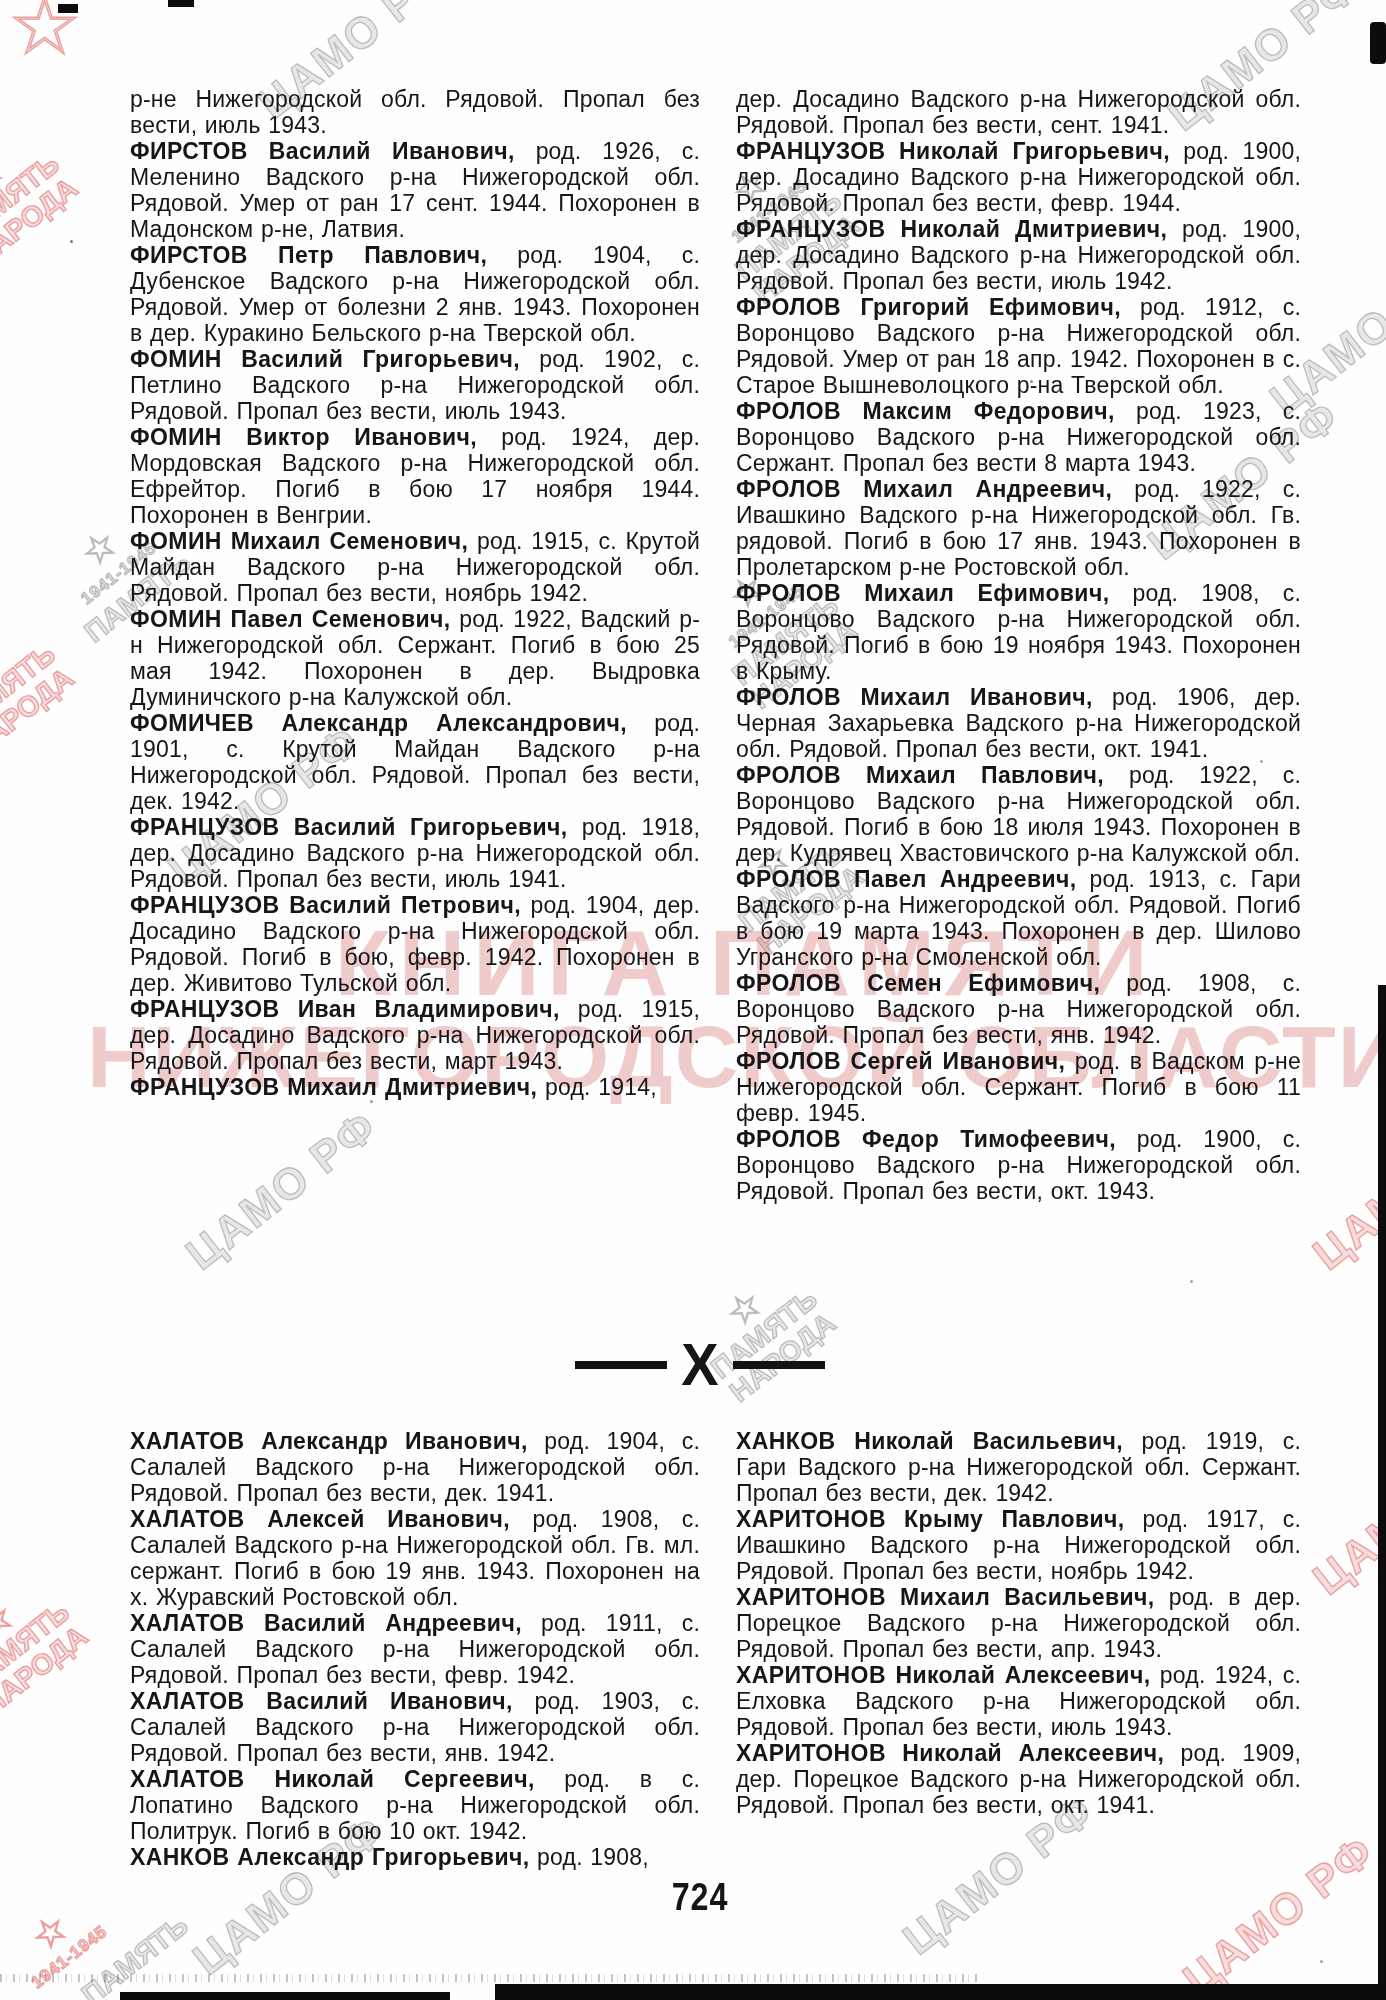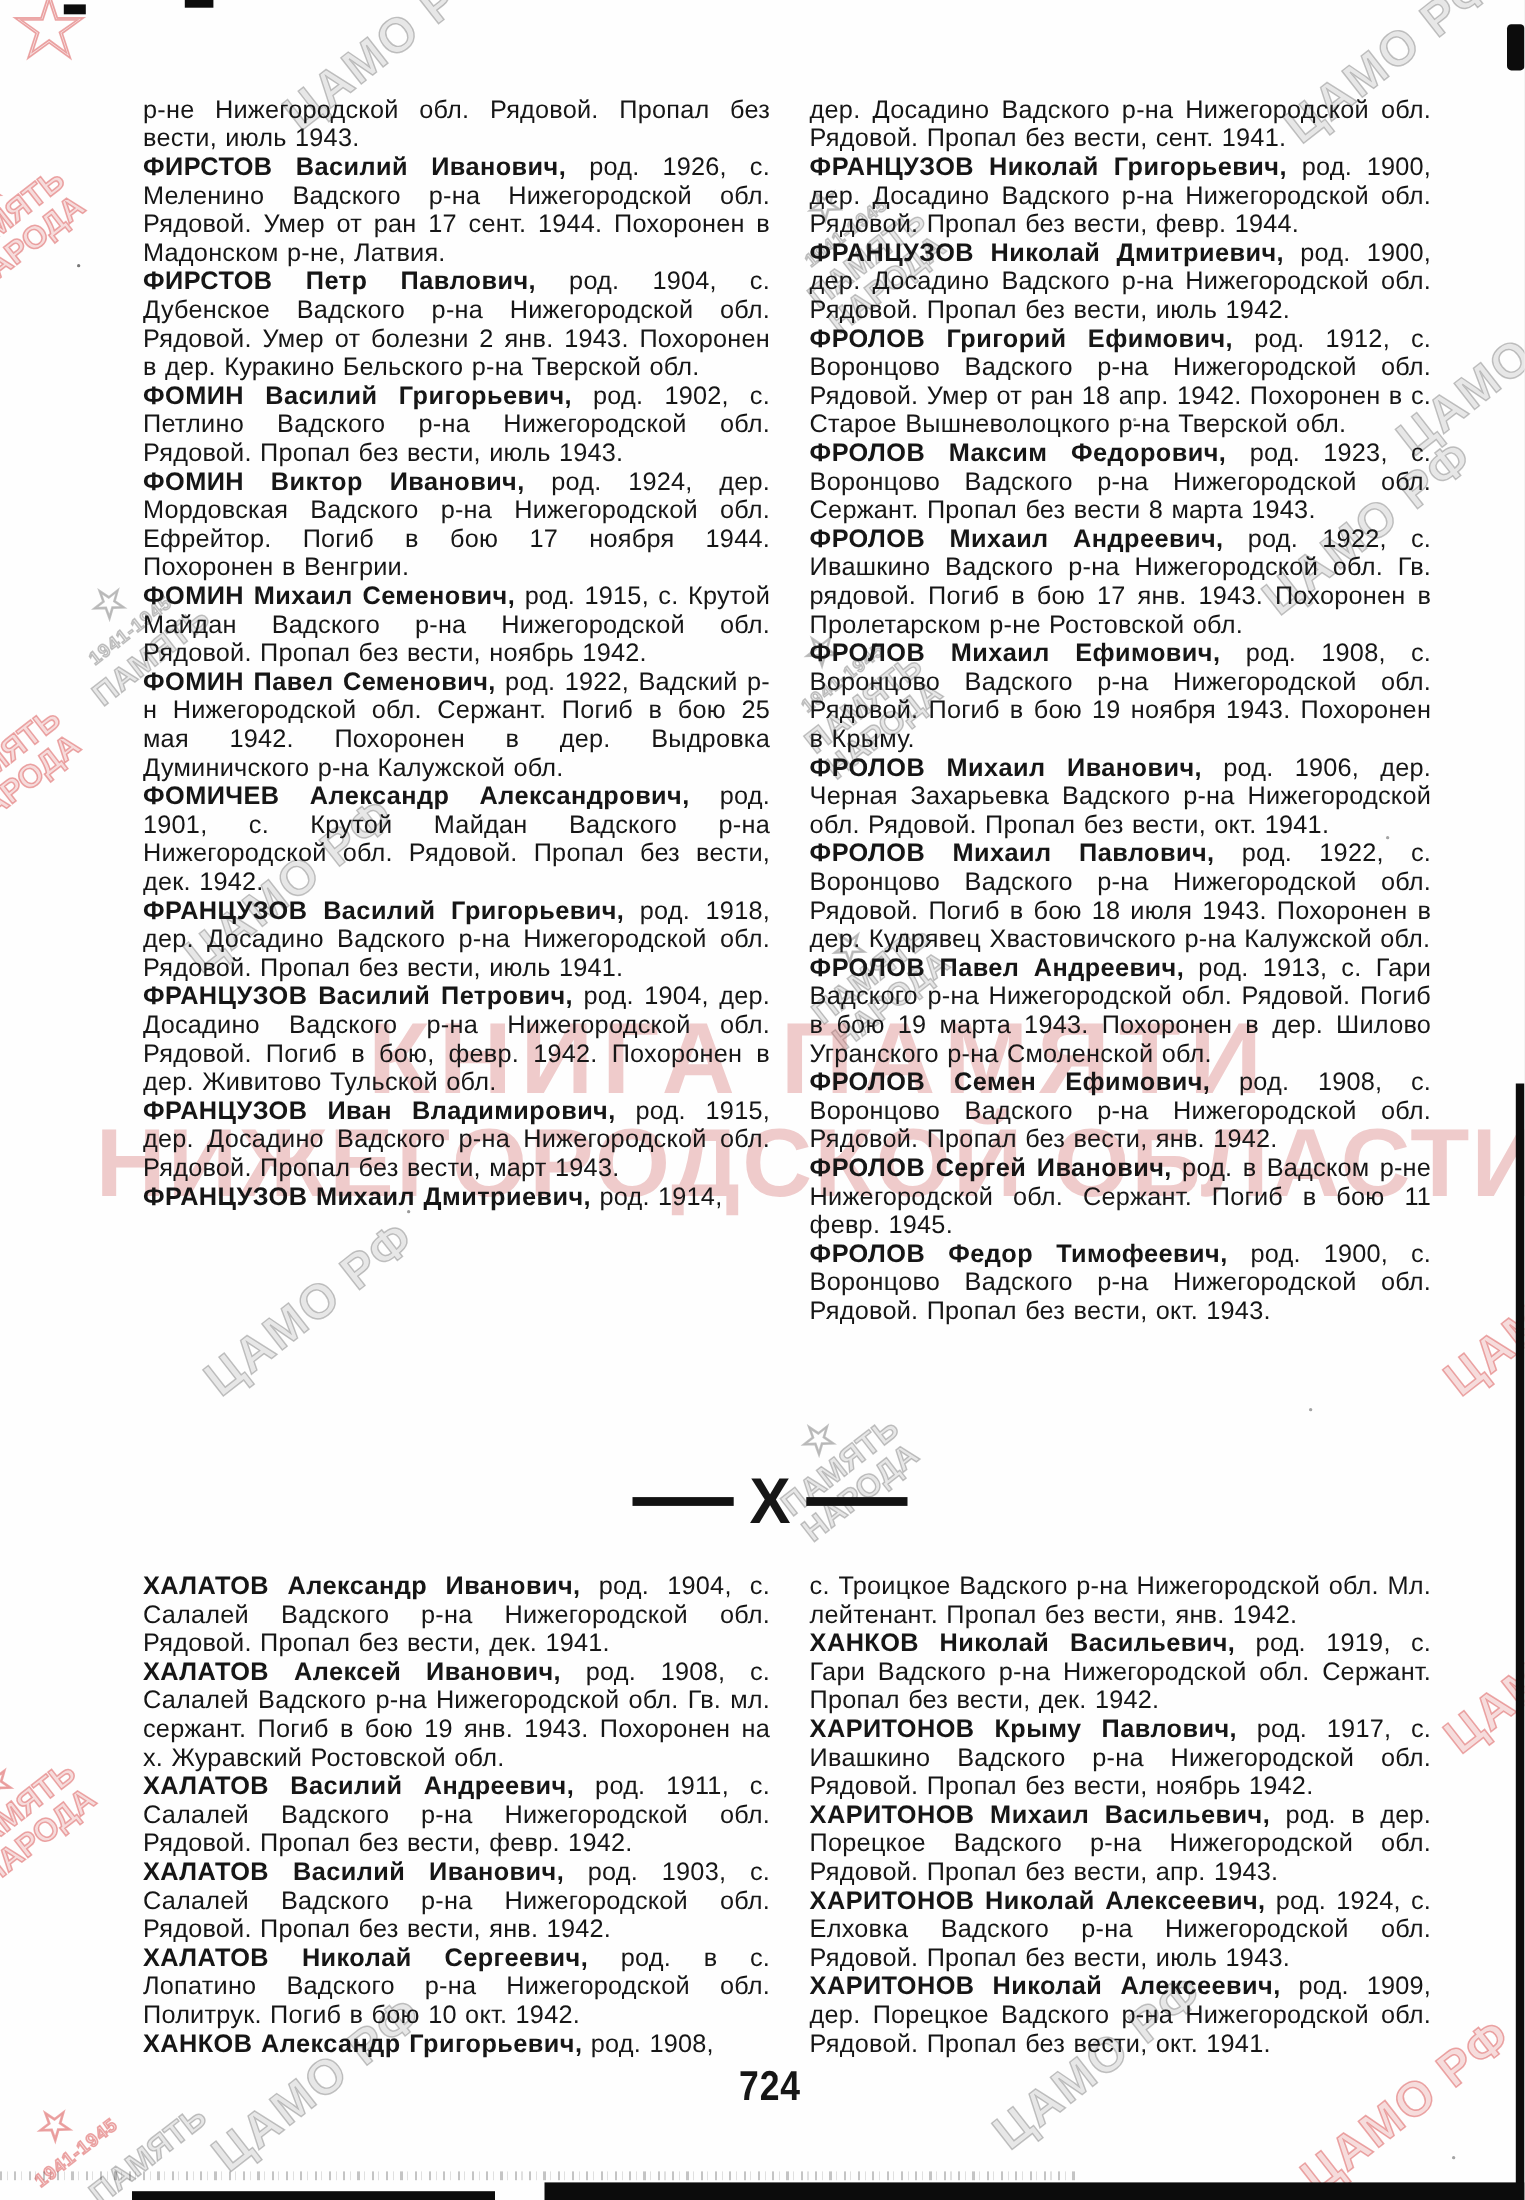--- a/index.html
+++ b/index.html
@@ -181,21 +181,20 @@
   <div class="section lower">
     <div class="col left">
         <p class="entry"><b>ХАЛАТОВ Александр Иванович,</b> род. 1904, с. Салалей Вадского р-на Нижегородской обл. Рядовой. Пропал без вести, дек. 1941.</p>
         <p class="entry"><b>ХАЛАТОВ Алексей Иванович,</b> род. 1908, с. Салалей Вадского р-на Нижегородской обл. Гв. мл. сержант. Погиб в бою 19 янв. 1943. Похоронен на х. Журавский Ростовской обл.</p>
         <p class="entry"><b>ХАЛАТОВ Василий Андреевич,</b> род. 1911, с. Салалей Вадского р-на Нижегородской обл. Рядовой. Пропал без вести, февр. 1942.</p>
         <p class="entry"><b>ХАЛАТОВ Василий Иванович,</b> род. 1903, с. Салалей Вадского р-на Нижегородской обл. Рядовой. Пропал без вести, янв. 1942.</p>
         <p class="entry"><b>ХАЛАТОВ Николай Сергеевич,</b> род. в с. Лопатино Вадского р-на Нижегородской обл. Политрук. Погиб в бою 10 окт. 1942.</p>
         <p class="entry"><b>ХАНКОВ Александр Григорьевич,</b> род. 1908,</p>
       </div>
     <div class="col right">
-        <p class="entry">с. Троицкое Вадского р-на Нижегородской обл. Мл. лейтенант. Пропал без вести, янв. 1942.</p>
         <p class="entry"><b>ХАНКОВ Николай Васильевич,</b> род. 1919, с. Гари Вадского р-на Нижегородской обл. Сержант. Пропал без вести, дек. 1942.</p>
         <p class="entry"><b>ХАРИТОНОВ Крыму Павлович,</b> род. 1917, с. Ивашкино Вадского р-на Нижегородской обл. Рядовой. Пропал без вести, ноябрь 1942.</p>
         <p class="entry"><b>ХАРИТОНОВ Михаил Васильевич,</b> род. в дер. Порецкое Вадского р-на Нижегородской обл. Рядовой. Пропал без вести, апр. 1943.</p>
         <p class="entry"><b>ХАРИТОНОВ Николай Алексеевич,</b> род. 1924, с. Елховка Вадского р-на Нижегородской обл. Рядовой. Пропал без вести, июль 1943.</p>
         <p class="entry"><b>ХАРИТОНОВ Николай Алексеевич,</b> род. 1909, дер. Порецкое Вадского р-на Нижегородской обл. Рядовой. Пропал без вести, окт. 1941.</p>
       </div>
   </div>
 
   <div class="page-number">724</div>
 

